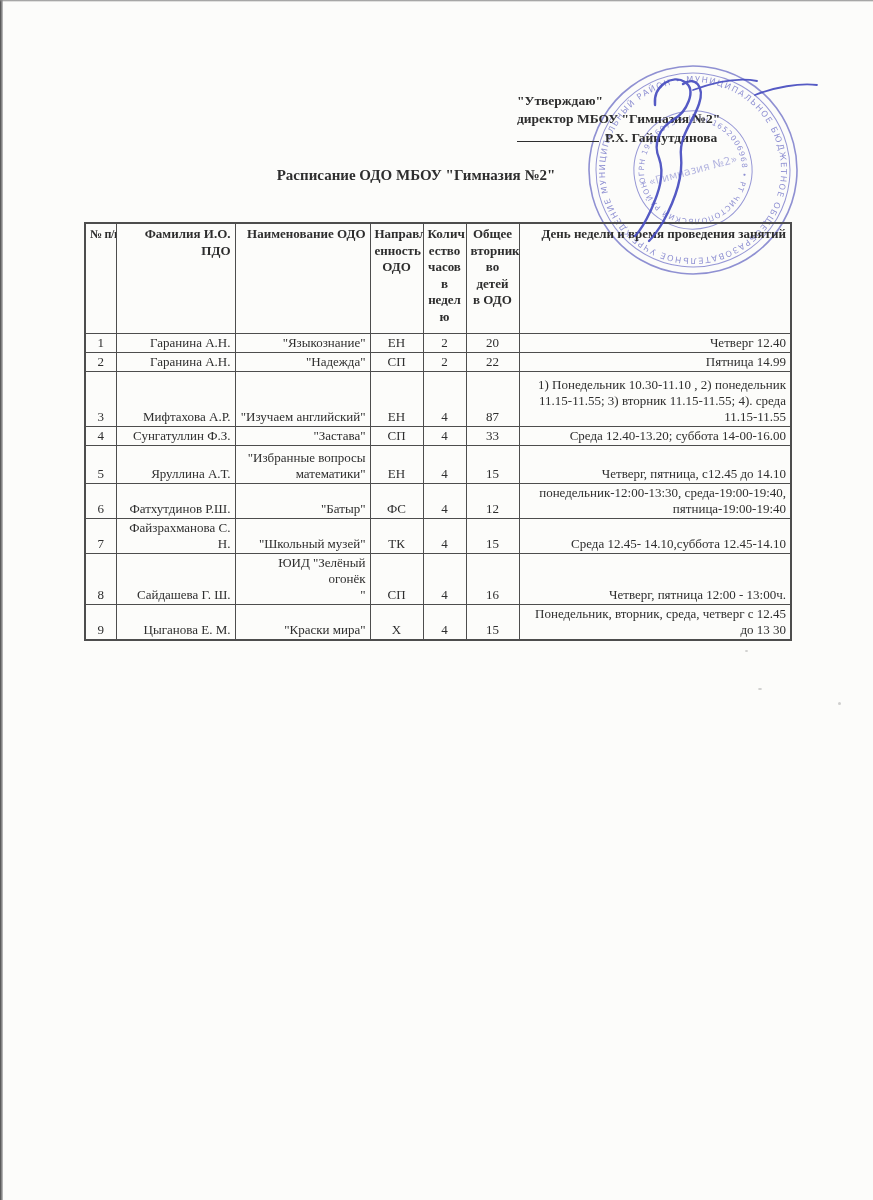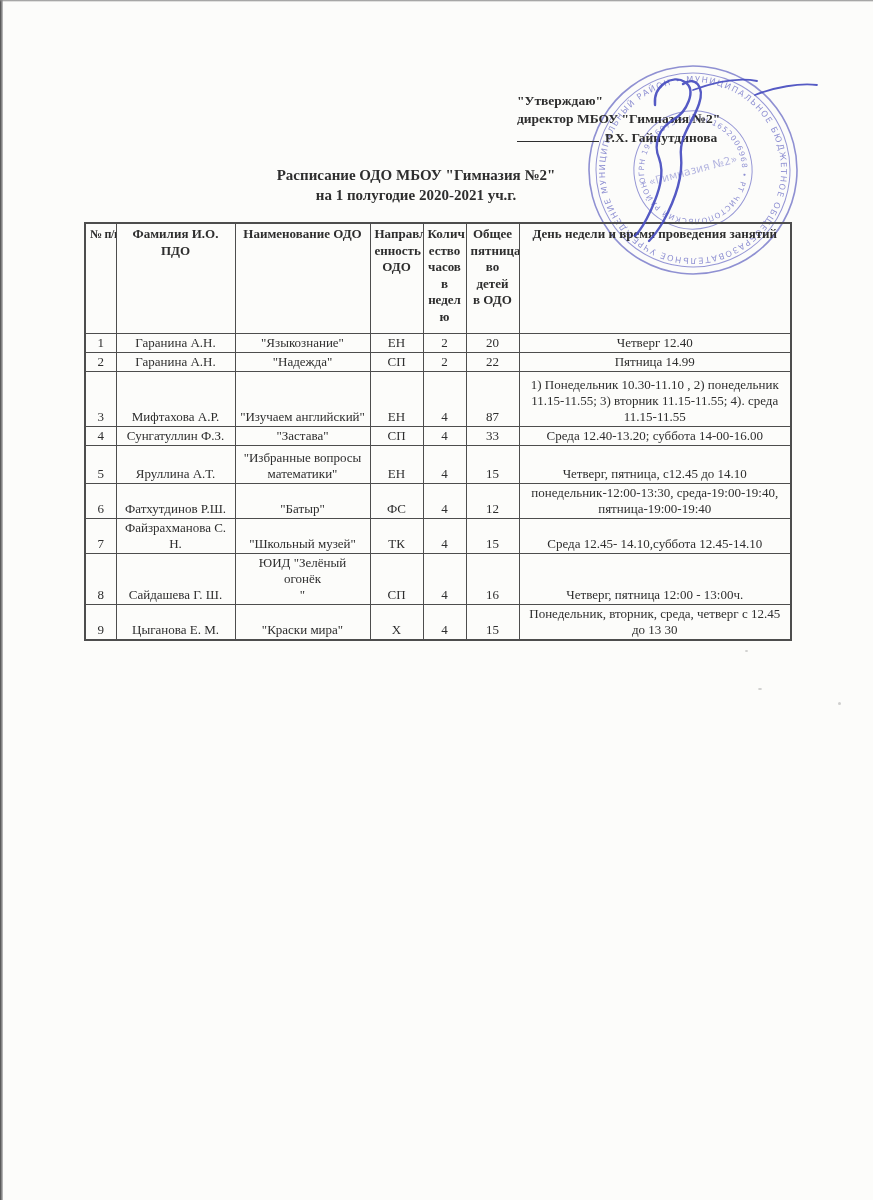--- a/index.html
+++ b/index.html
@@ -31,21 +31,21 @@
   
   table.schedule{position:absolute;left:84px;top:222px;width:706px;z-index:2;
     border-collapse:collapse;table-layout:fixed;font-size:13px;
     border:2px solid #4d4d4d;}
   .schedule th,.schedule td{border:1px solid #4d4d4d;padding:1px 4px;
     white-space:pre-line;overflow:hidden;}
   .schedule thead th{font-weight:bold;vertical-align:top;height:106px;
     padding-top:2px;line-height:16.5px;}
   .schedule tbody td{vertical-align:bottom;padding-bottom:1px;line-height:16px;}
   .schedule .c0,.schedule .c3,.schedule .c4,.schedule .c5{text-align:center;}
-  .schedule .c1,.schedule .c2,.schedule .c6{text-align:center;}
+  .schedule .c1,.schedule .c2,.schedule .c6{text-align:right;}
   .schedule thead th.c0{white-space:nowrap;font-size:12px;letter-spacing:-0.3px;}
   .schedule tbody tr:nth-child(1){height:18px;}
   .schedule tbody tr:nth-child(2){height:18px;}
   .schedule tbody tr:nth-child(3){height:55px;}
   .schedule tbody tr:nth-child(4){height:18px;}
   .schedule tbody tr:nth-child(5){height:38px;}
   .schedule tbody tr:nth-child(6){height:33px;}
   .schedule tbody tr:nth-child(7){height:27px;}
   .schedule tbody tr:nth-child(8){height:33px;}
   .schedule tbody tr:nth-child(9){height:31px;}
@@ -90,21 +90,20 @@
   <div class="approval">
     <div>"Утверждаю"</div>
     <div>директор МБОУ "Гимназия №2"</div>
     <div>
       <span class="sig-underline"></span><span>Р.Х. Гайнутдинова</span>
     </div>
   </div>
 
   <div class="title">
     <div>Расписание ОДО МБОУ "Гимназия №2"</div>
-    <div>на 1 полугодие 2020-2021 уч.г.</div>
   </div>
 
   <table class="schedule">
     <colgroup>
       <col style="width:31px">
         <col style="width:119px">
         <col style="width:135px">
       <col style="width:53px">
         <col style="width:43px">
         <col style="width:53px">
@@ -118,21 +117,21 @@
           <th class="c3">Направл
 енность
 ОДО</th>
           <th class="c4">Колич
 ество
 часов
 в
 недел
 ю</th>
           <th class="c5">Общее
-пятница
+вторник
 во детей
 в ОДО</th>
           <th class="c6">День недели и время проведения занятий</th>
         </tr>
     </thead>
     <tbody id="table-body">
         <tr>
           <td class="c0">1</td>
           <td class="c1">Гаранина А.Н.</td>
           <td class="c2">"Языкознание"</td>

